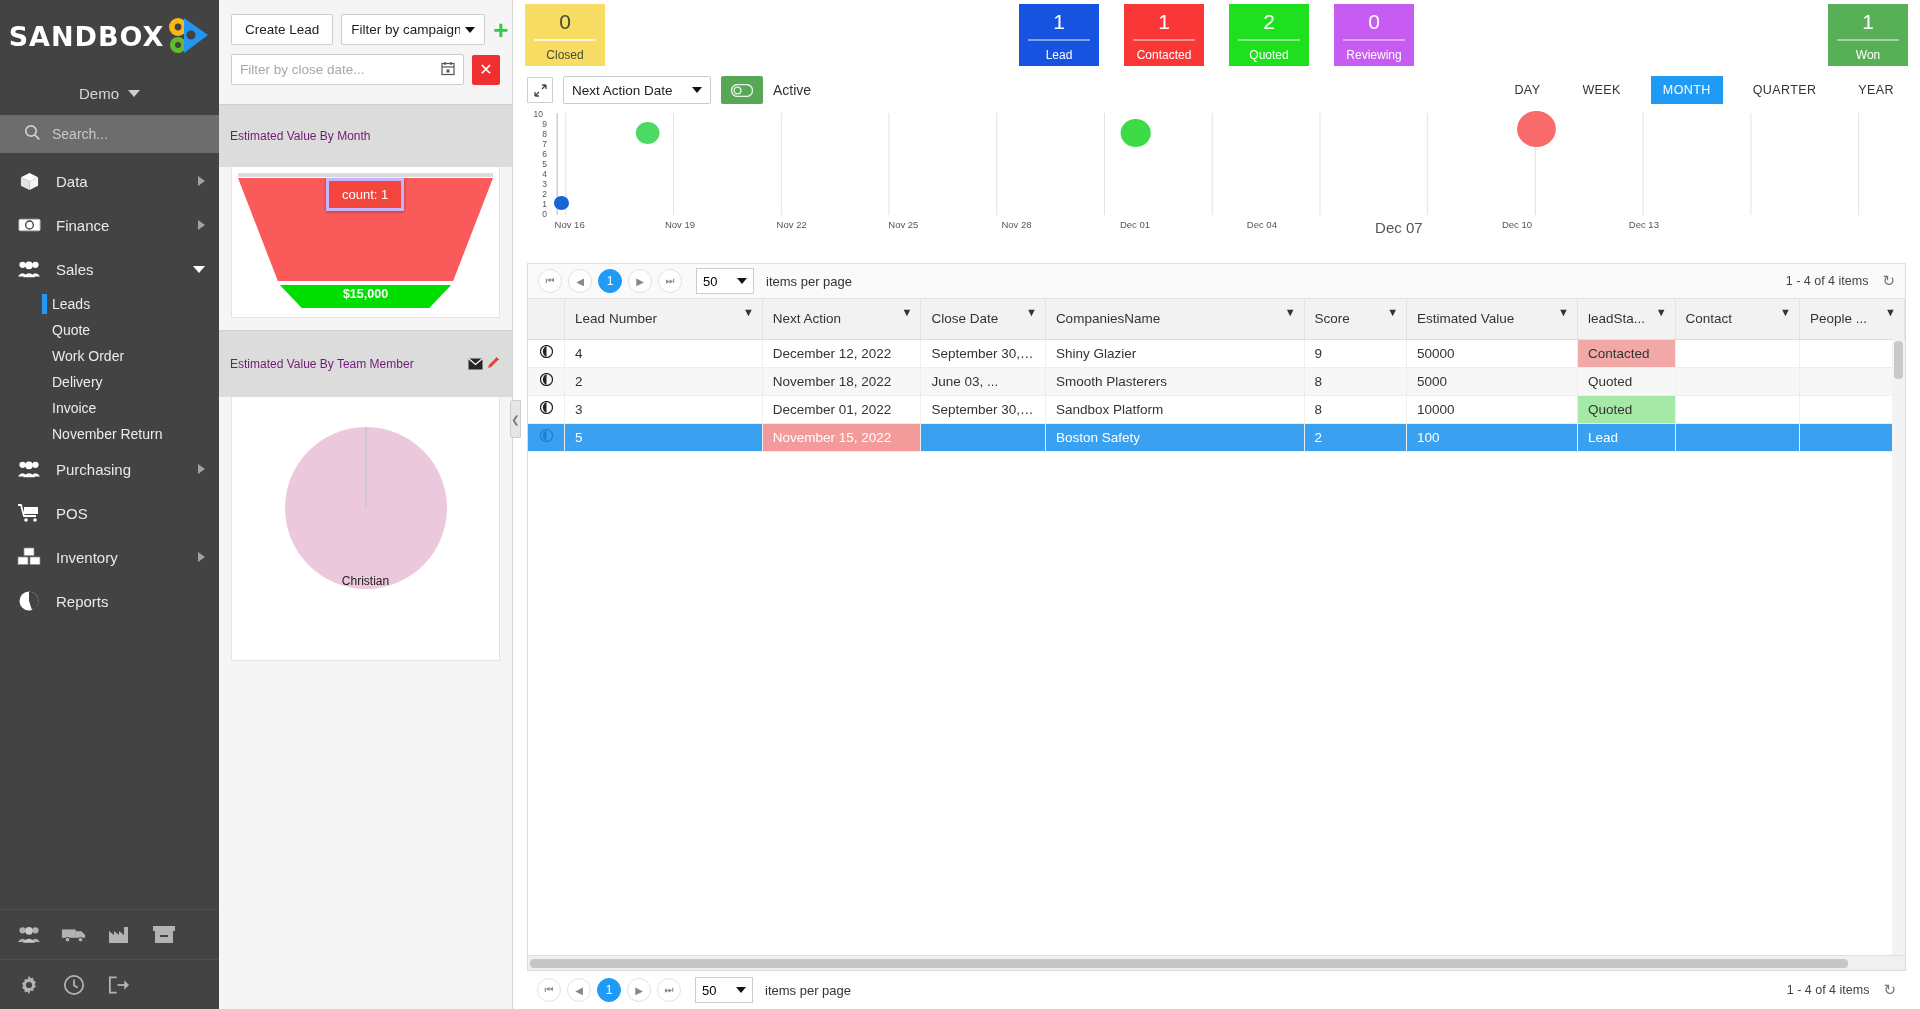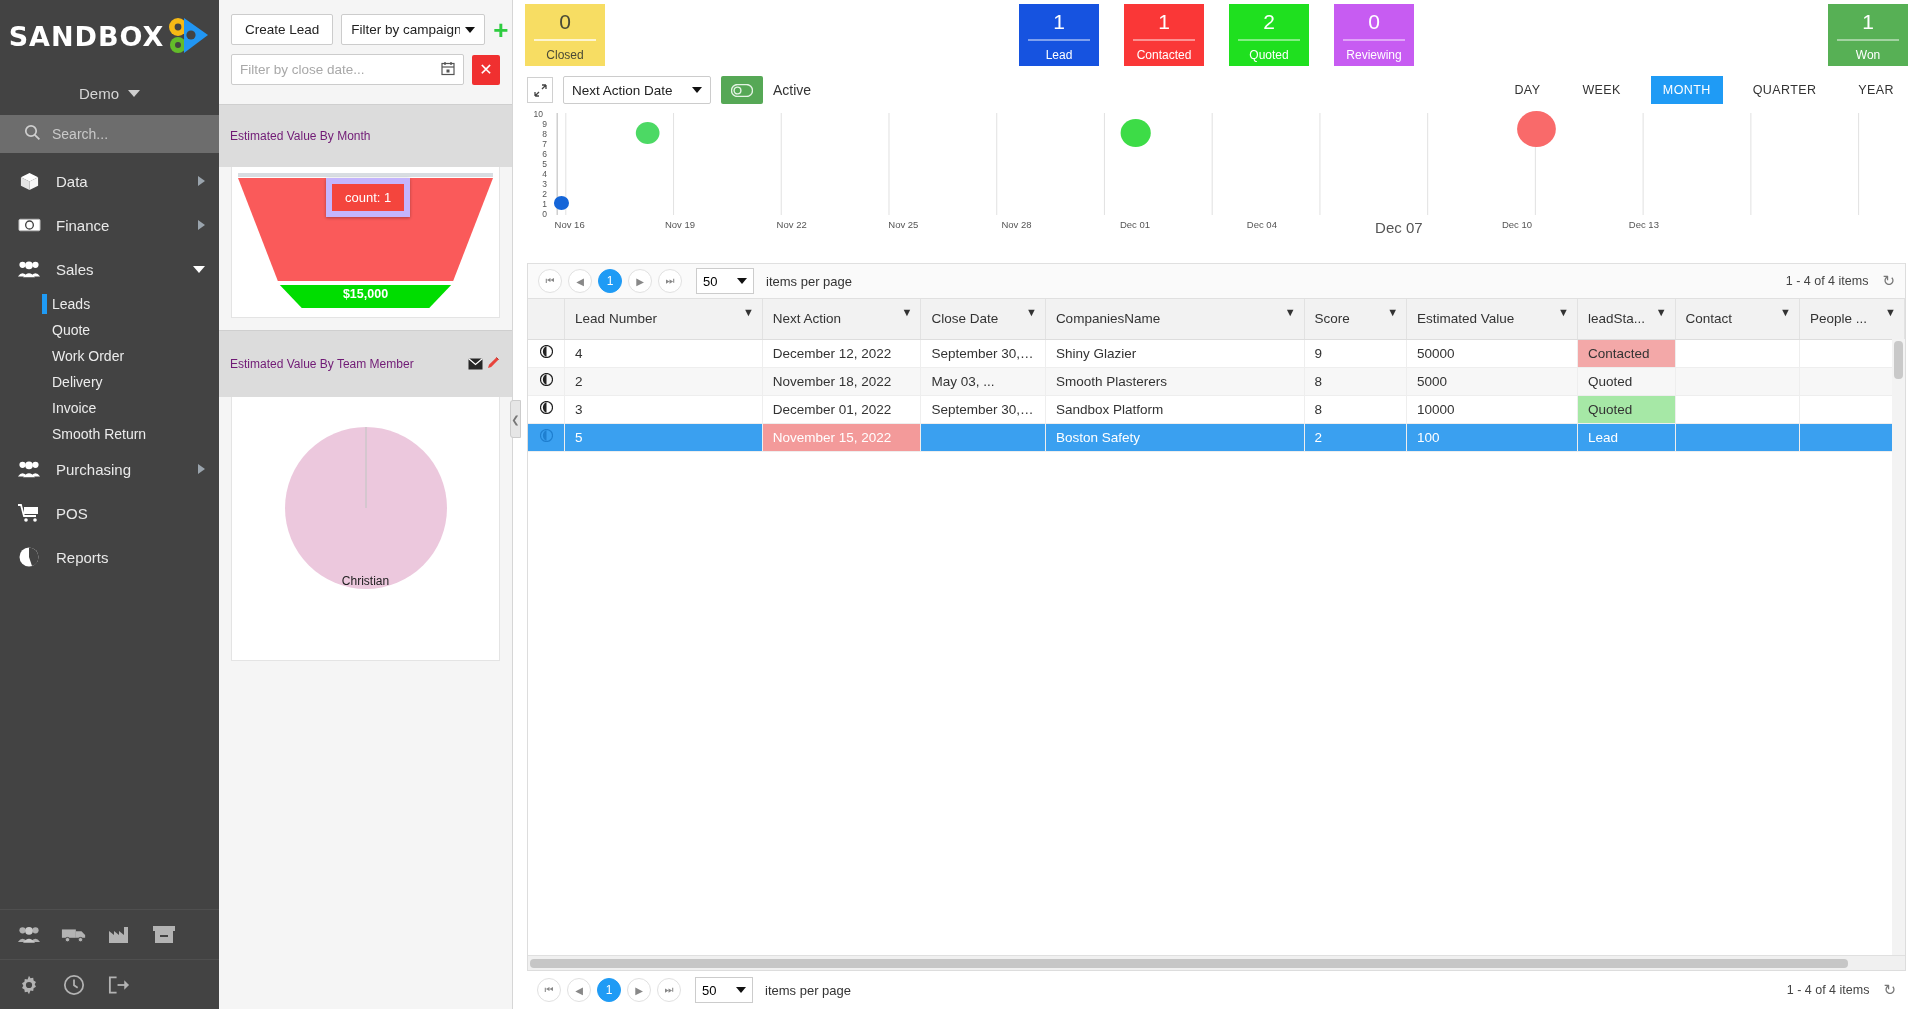--- a/index.html
+++ b/index.html
@@ -273,21 +273,21 @@
       <div class="subnav-item">
         <span>Work Order</span>
       </div>
       <div class="subnav-item">
         <span>Delivery</span>
       </div>
       <div class="subnav-item">
         <span>Invoice</span>
       </div>
       <div class="subnav-item">
-        <span>Smooth Return</span>
+        <span>November Return</span>
       </div>
 
       <div class="nav-item">
         <span class="nav-icon">
           <svg width="24" height="20" viewBox="0 0 26 20">
               <circle cx="6" cy="5.5" r="3.4" fill="#fff"></circle>
               <circle cx="20" cy="5.5" r="3.4" fill="#fff"></circle>
               <circle cx="13" cy="6" r="4.2" fill="#fff"></circle>
               <path d="M1 18 q5-7 10 0 z" fill="#fff"></path>
               <path d="M15 18 q5-7 10 0 z" fill="#fff"></path>
@@ -303,20 +303,31 @@
           <svg width="24" height="20" viewBox="0 0 24 20">
               <path d="M1 2 h3 l3 11 h12" fill="none" stroke="#fff" stroke-width="1.8"></path>
               <rect x="7" y="4" width="14" height="7" fill="#fff"></rect>
               <circle cx="9" cy="17" r="1.8" fill="#fff"></circle>
               <circle cx="18" cy="17" r="1.8" fill="#fff"></circle>
             </svg>
         </span>
         <span class="nav-label">POS</span>
       </div>
 
+      <div class="nav-item">
+        <span class="nav-icon">
+          <svg width="24" height="20" viewBox="0 0 24 20">
+              <rect x="7" y="1" width="10" height="7.5" fill="#fff" stroke="#8a8a8a" stroke-width=".7"></rect>
+              <rect x="1" y="10" width="10" height="7.5" fill="#fff" stroke="#8a8a8a" stroke-width=".7"></rect>
+              <rect x="13" y="10" width="10" height="7.5" fill="#fff" stroke="#8a8a8a" stroke-width=".7"></rect>
+            </svg>
+        </span>
+        <span class="nav-label">Inventory</span>
+        <span class="chev-right"></span>
+      </div>
 
       <div class="nav-item">
         <span class="nav-icon">
           <svg width="22" height="22" viewBox="0 0 22 22">
               <circle cx="11" cy="11" r="9.5" fill="#fff"></circle>
               <path d="M11 11 L11 1.5 A9.5 9.5 0 0 1 20.5 11 Z" fill="#434343"></path>
               <path d="M11 11 L20.5 11 A9.5 9.5 0 0 1 14 20 Z" fill="#434343"></path>
             </svg>
         </span>
         <span class="nav-label">Reports</span>
@@ -416,21 +427,21 @@
       </div>
       <div class="card-body" style="margin:0 12px;background:#fff;border:1px solid #e4e4e4;border-top:none;padding:6px;">
         <div style="position:relative;height:138px;">
           <svg width="100%" height="138" viewBox="0 0 256 138" preserveAspectRatio="none">
             <rect x="0" y="0" width="256" height="4" fill="#d8dde2"></rect>
             <polygon points="0,5 256,5 216,108 40,108" fill="#fa5a5a"></polygon>
             <polygon points="42,112 214,112 192,135 64,135" fill="#00dd00"></polygon>
           </svg>
           <div style="position:absolute;left:50%;top:24px;transform:translateX(-50%);font-size:12.5px;color:#fff;font-weight:bold;">$50,000</div>
           <div style="position:absolute;left:50%;top:114px;transform:translateX(-50%);font-size:12.5px;color:#fff;font-weight:bold;">$15,000</div>
-          <div style="position:absolute;left:88px;top:5px;background:#f4453d;color:#fff;font-size:13px;padding:6px 13px;border:6px solid #c4b5fd;box-shadow:0 1px 3px rgba(0,0,0,.3);">count: 1</div>
+          <div style="position:absolute;left:88px;top:5px;background:#f4453d;color:#fff;font-size:13px;padding:6px 13px;border:3px solid #c4b5fd;box-shadow:0 1px 3px rgba(0,0,0,.3);">count: 1</div>
         </div>
       </div>
     </div>
 
     <div class="panel-sec" style="margin-top:12px;">
       <div class="sec-hd">
         <span>Estimated Value By Team Member</span>
         <span class="acts">
           <span>
             <svg width="15" height="12" viewBox="0 0 15 12">
@@ -676,21 +687,21 @@
             </tr>
             <tr class="alt">
               <td class="eye">
                 <svg width="13" height="13" viewBox="0 0 13 13">
                     <circle cx="6.5" cy="6.5" r="6" fill="none" stroke="#222" stroke-width="1.2"></circle>
                     <path d="M6.5 1 a6 6 0 0 0 0 11 z" fill="#222"></path>
                   </svg>
               </td>
               <td>2</td>
               <td>November 18, 2022</td>
-              <td>May 03, ...</td>
+              <td>June 03, ...</td>
               <td>Smooth Plasterers</td>
               <td>8</td>
               <td>5000</td>
               <td class="st-quoted">Quoted</td>
               <td></td>
               <td></td>
             </tr>
             <tr>
               <td class="eye">
                 <svg width="13" height="13" viewBox="0 0 13 13">

